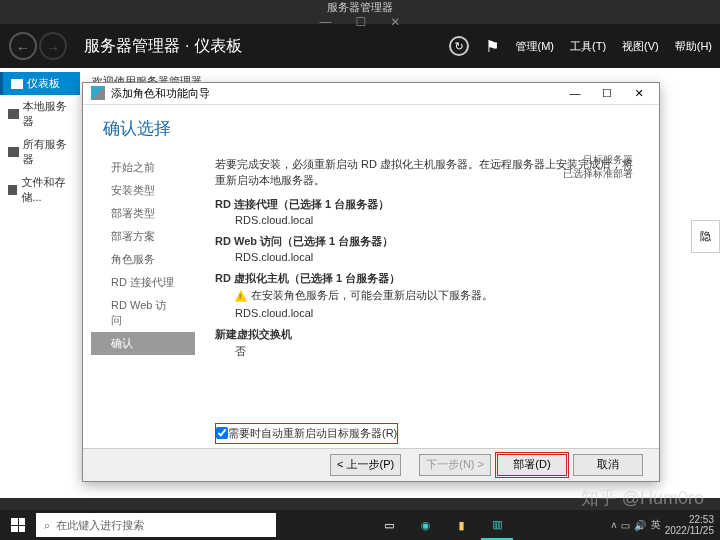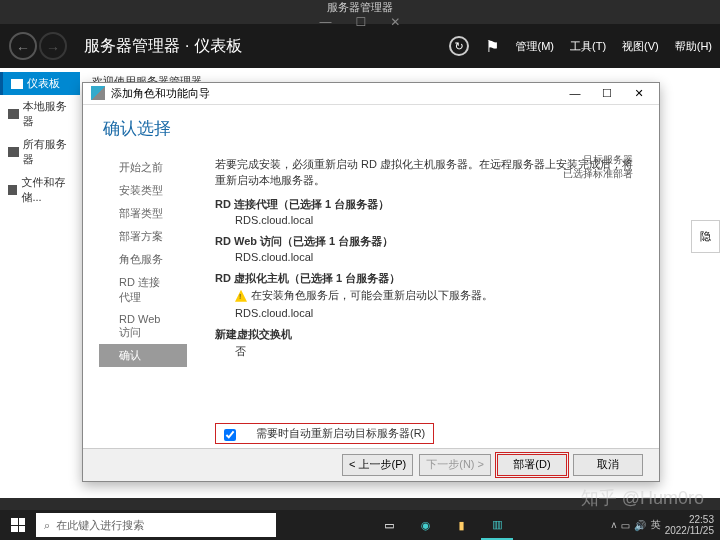--- a/index.html
+++ b/index.html
@@ -35,38 +35,38 @@
     .dialog-titlebar { height: 26px; background: #fff; display: flex; align-items: center; padding: 0 8px; border-bottom: 1px solid #ddd; }
     .dialog-title-icon { width: 14px; height: 14px; background: linear-gradient(135deg, #3ac 50%, #888 50%); margin-right: 6px; }
     .dialog-title { flex: 1; font-size: 11px; }
     .dialog-controls { display: flex; gap: 8px; font-size: 11px; }
     .dialog-controls span { width: 24px; text-align: center; padding: 2px; cursor: pointer; }
     .dialog-header-section { padding: 12px 20px 8px 20px; }
     .dialog-main-title { color: #1a6aa7; font-size: 17px; font-weight: 300; }
     .dialog-top-right { position: absolute; right: 26px; top: 48px; text-align: right; font-size: 10px; color: #555; }
     
     .dialog-content { display: flex; flex: 1; padding: 4px 0 0 0; }
-    .dialog-nav { width: 120px; padding: 4px 16px; }
+    .dialog-nav { width: 120px; padding: 4px 8px; }
     .dialog-nav-item { padding: 4px 20px; font-size: 11px; color: #666; cursor: pointer; }
     .dialog-nav-item.active { background: #9a9a9a; color: #fff; }
     .dialog-nav-item.disabled { color: #bbb; }
     
     .dialog-main { flex: 1; padding: 4px 16px 4px 12px; font-size: 11px; color: #333; }
     .info-text { font-size: 11px; color: #333; margin-bottom: 0; line-height: 1.5; }
     .section-label { font-weight: bold; font-size: 11px; margin-top: 8px; }
     .section-value { font-size: 11px; margin-left: 20px; margin-top: 2px; margin-bottom: 4px; color: #333; }
     .warn-icon { display: inline-block; width: 12px; height: 12px; background: #ffcc00; clip-path: polygon(50% 0, 0 100%, 100% 100%); margin-right: 4px; vertical-align: middle; }
     .warn-icon::after { content: "!"; font-size: 8px; position: relative; left: 4px; top: -1px; }
     
-    .checkbox-row { margin-top: 60px; border: 1px solid #c22; padding: 2px 8px; display: inline-flex; align-items: flex-end; gap: 20px; }
+    .checkbox-row { margin-top: 60px; border: 1px solid #c22; padding: 2px 0; display: inline-flex; align-items: center; gap: 0; }
     .checkbox-row input { width: 12px; height: 12px; }
     
     .dialog-footer { height: 40px; border-top: 1px solid #ccc; display: flex; align-items: center; justify-content: flex-end; padding: 0 16px; gap: 6px; background: #f0f0f0; }
     .dbtn { min-width: 70px; height: 22px; border: 1px solid #999; background: #e8e8e8; font-size: 11px; cursor: pointer; padding: 0 6px; }
-    .dbtn.disabled { color: #999; }
+    .dbtn.disabled { color: #999; margin-left: 12px; }
     .dbtn.highlight { border: 1px solid #c22; outline: 1px solid #c22; outline-offset: 1px; }
     
     .center-panel-edge { position: absolute; right: 0; top: 220px; background: #fff; border: 1px solid #ccc; padding: 8px; font-size: 11px; }
     
     
     .watermark { position: absolute; right: 16px; bottom: 30px; color: rgba(200,200,200,0.5); font-size: 18px; font-family: Arial; pointer-events: none; }
     
     
     .taskbar { position: absolute; bottom: 0; left: 0; right: 0; height: 30px; background: #1f1f1f; display: flex; align-items: center; color: #fff; }
     .start-btn { width: 36px; height: 30px; display: flex; align-items: center; justify-content: center; }

